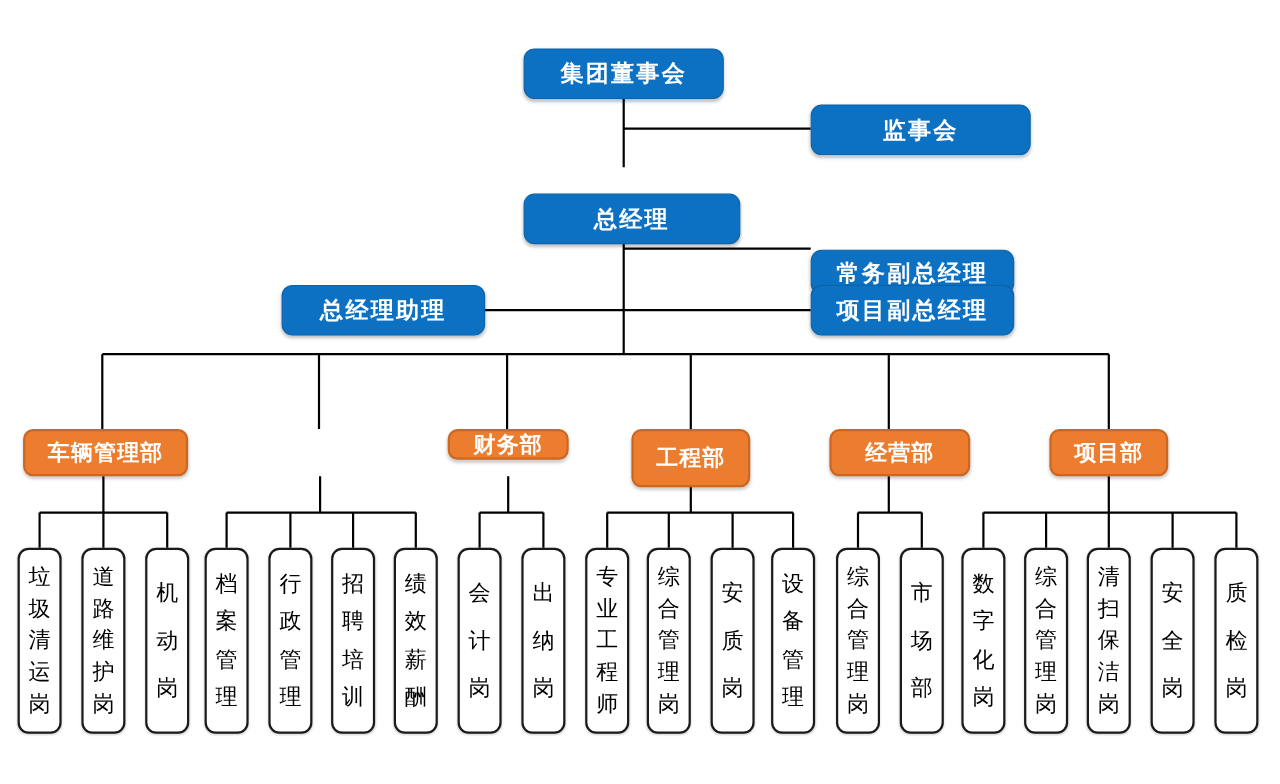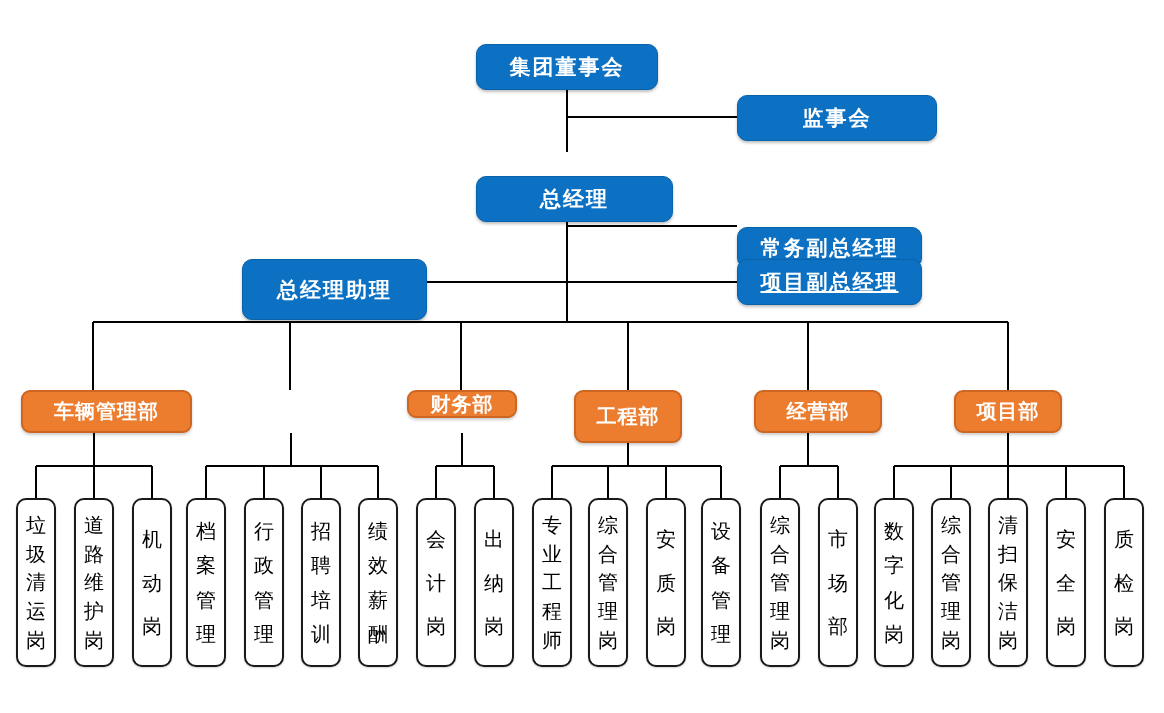--- a/index.html
+++ b/index.html
@@ -74,25 +74,25 @@
   </svg>
 
   <div class="node blue-box" style="left:476px;top:44px;width:182px;height:46px;">集团董事会</div>
 
   <div class="node blue-box" style="left:737px;top:95px;width:200px;height:46px;">监事会</div>
 
   <div class="node blue-box" style="left:476px;top:164px;width:197px;height:46px;margin-top:12px;">总经理</div>
 
   <div class="node blue-box" style="left:737px;top:203px;width:185px;height:41px;margin-top:24px;">常务副总经理</div>
 
-  <div class="node blue-box" style="left:242px;top:259px;width:185px;height:61px;">总经理助理</div>
-
-  <div class="node blue-box" style="left:737px;top:259px;width:185px;height:46px;text-decoration:underline;">项目副总经理</div>
-
-  <div class="node dept-box" style="left:21px;top:390px;width:171px;height:43px;">车辆管理部</div>
+  <div class="node blue-box" style="left:256px;top:259px;width:185px;height:46px;">总经理助理</div>
+
+  <div class="node blue-box" style="left:737px;top:259px;width:185px;height:46px;">项目副总经理</div>
+
+  <div class="node dept-box" style="left:21px;top:390px;width:150px;height:43px;">车辆管理部</div>
 
 
   <div class="node dept-box" style="left:407px;top:390px;width:110px;height:28px;">财务部</div>
 
   <div class="node dept-box" style="left:574px;top:390px;width:108px;height:53px;">工程部</div>
 
   <div class="node dept-box" style="left:754px;top:390px;width:128px;height:43px;">经营部</div>
 
   <div class="node dept-box" style="left:954px;top:390px;width:108px;height:43px;">项目部</div>
 

